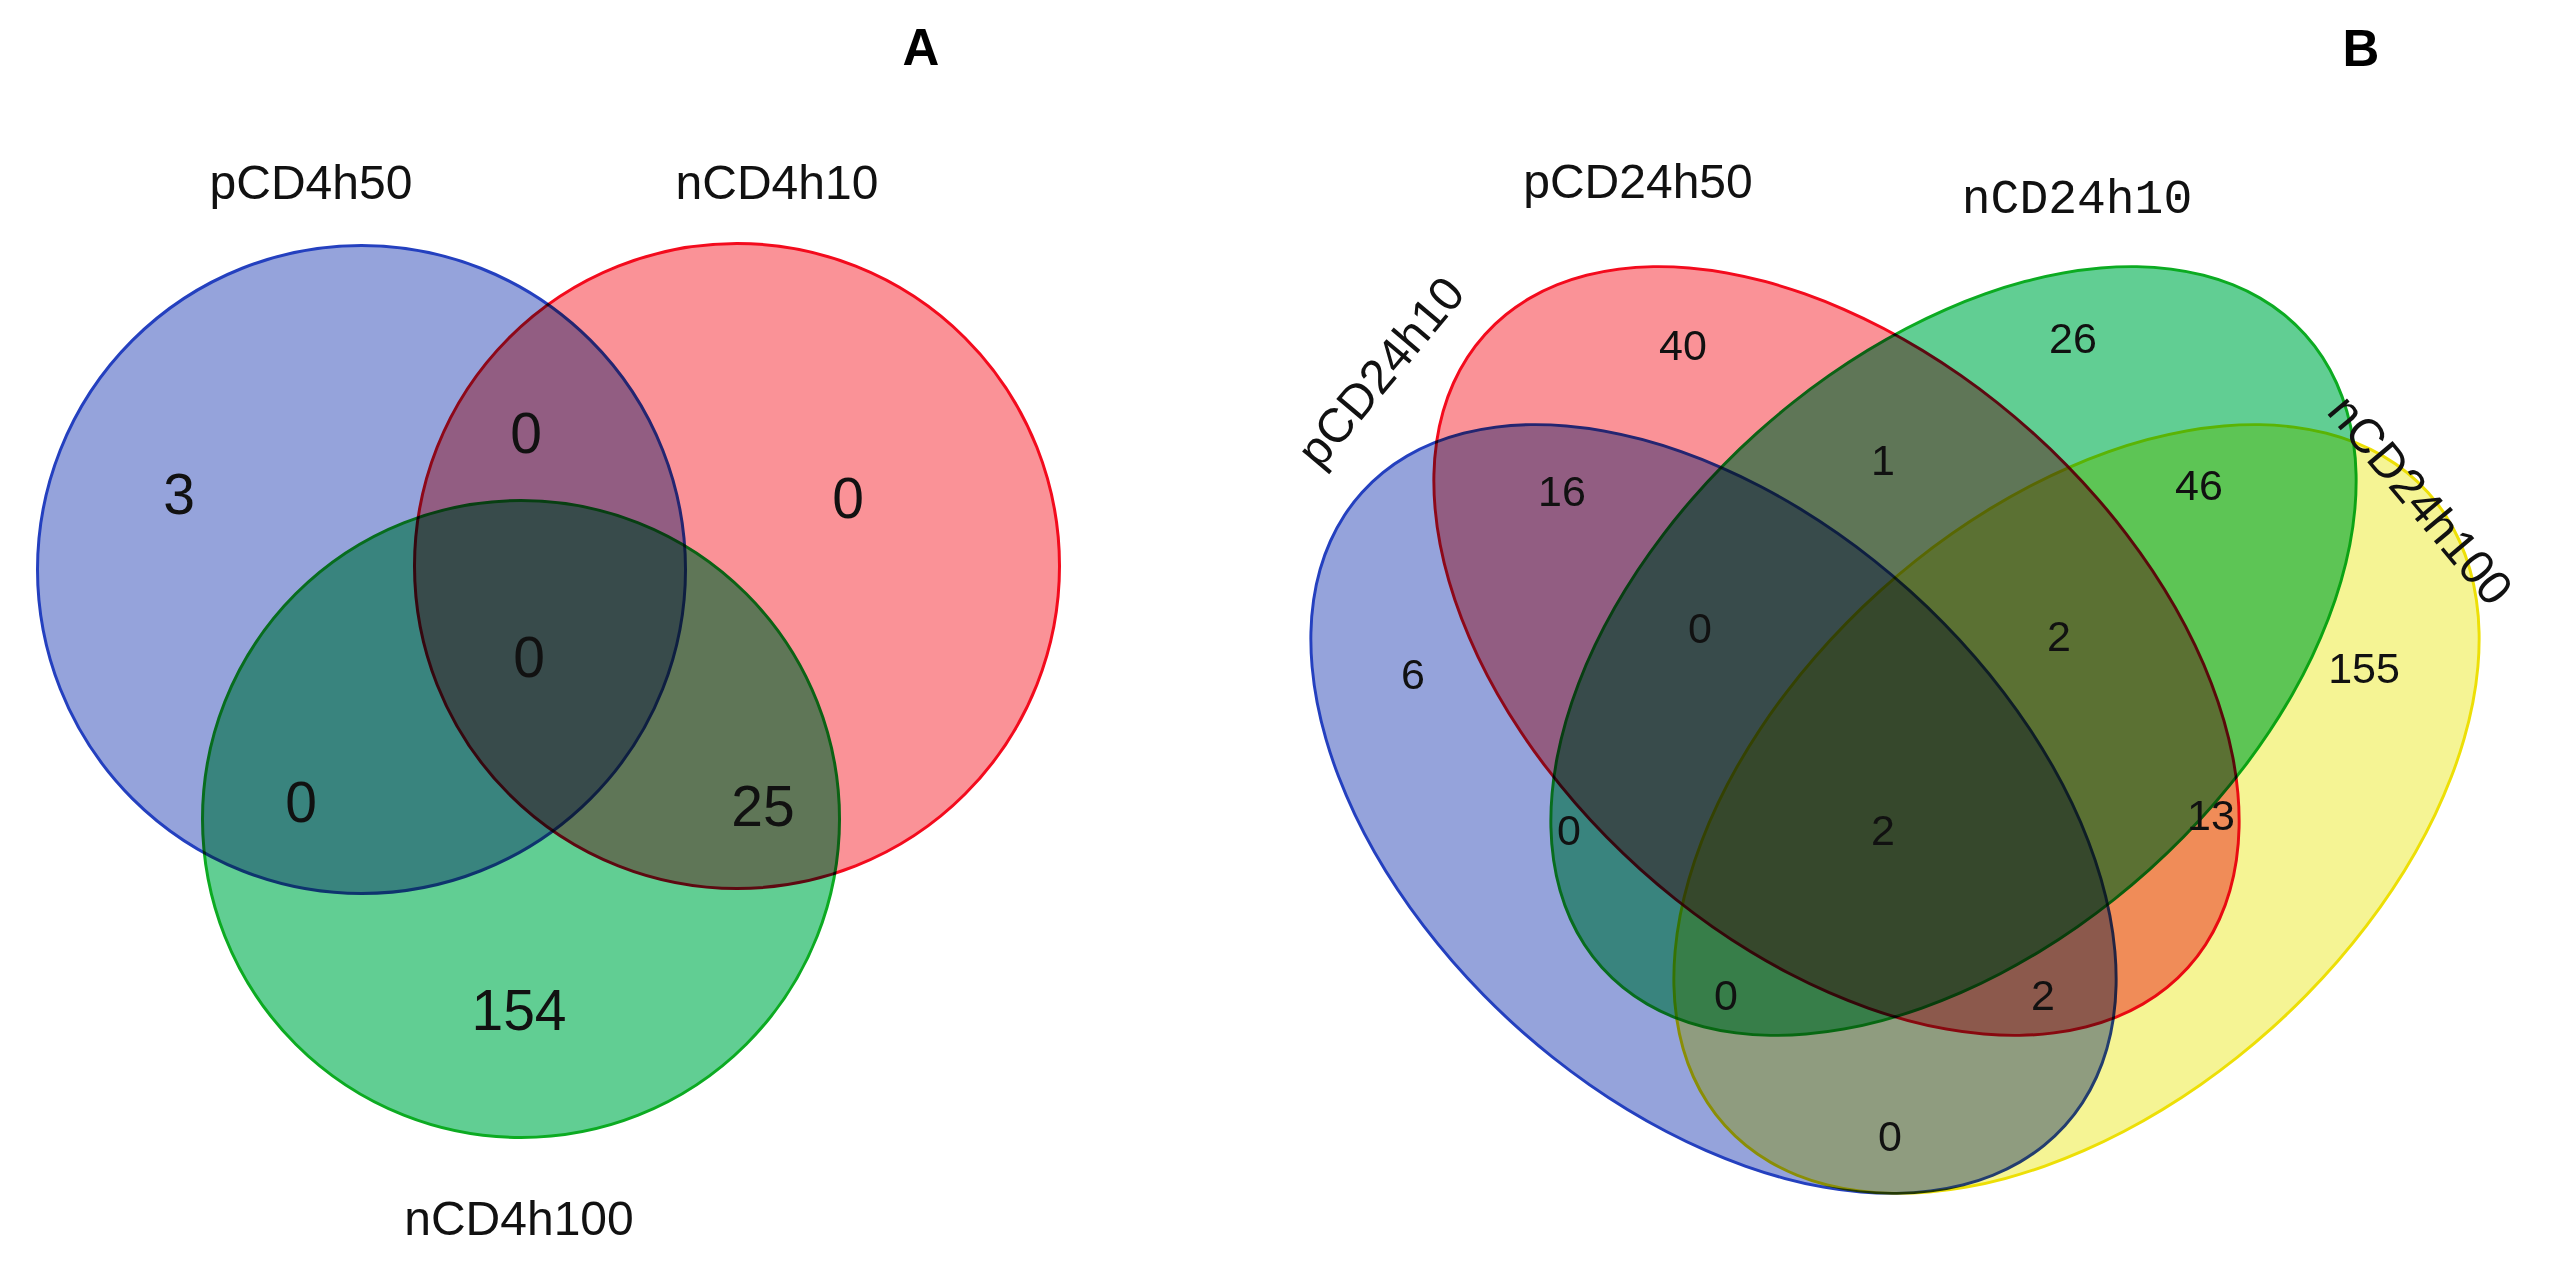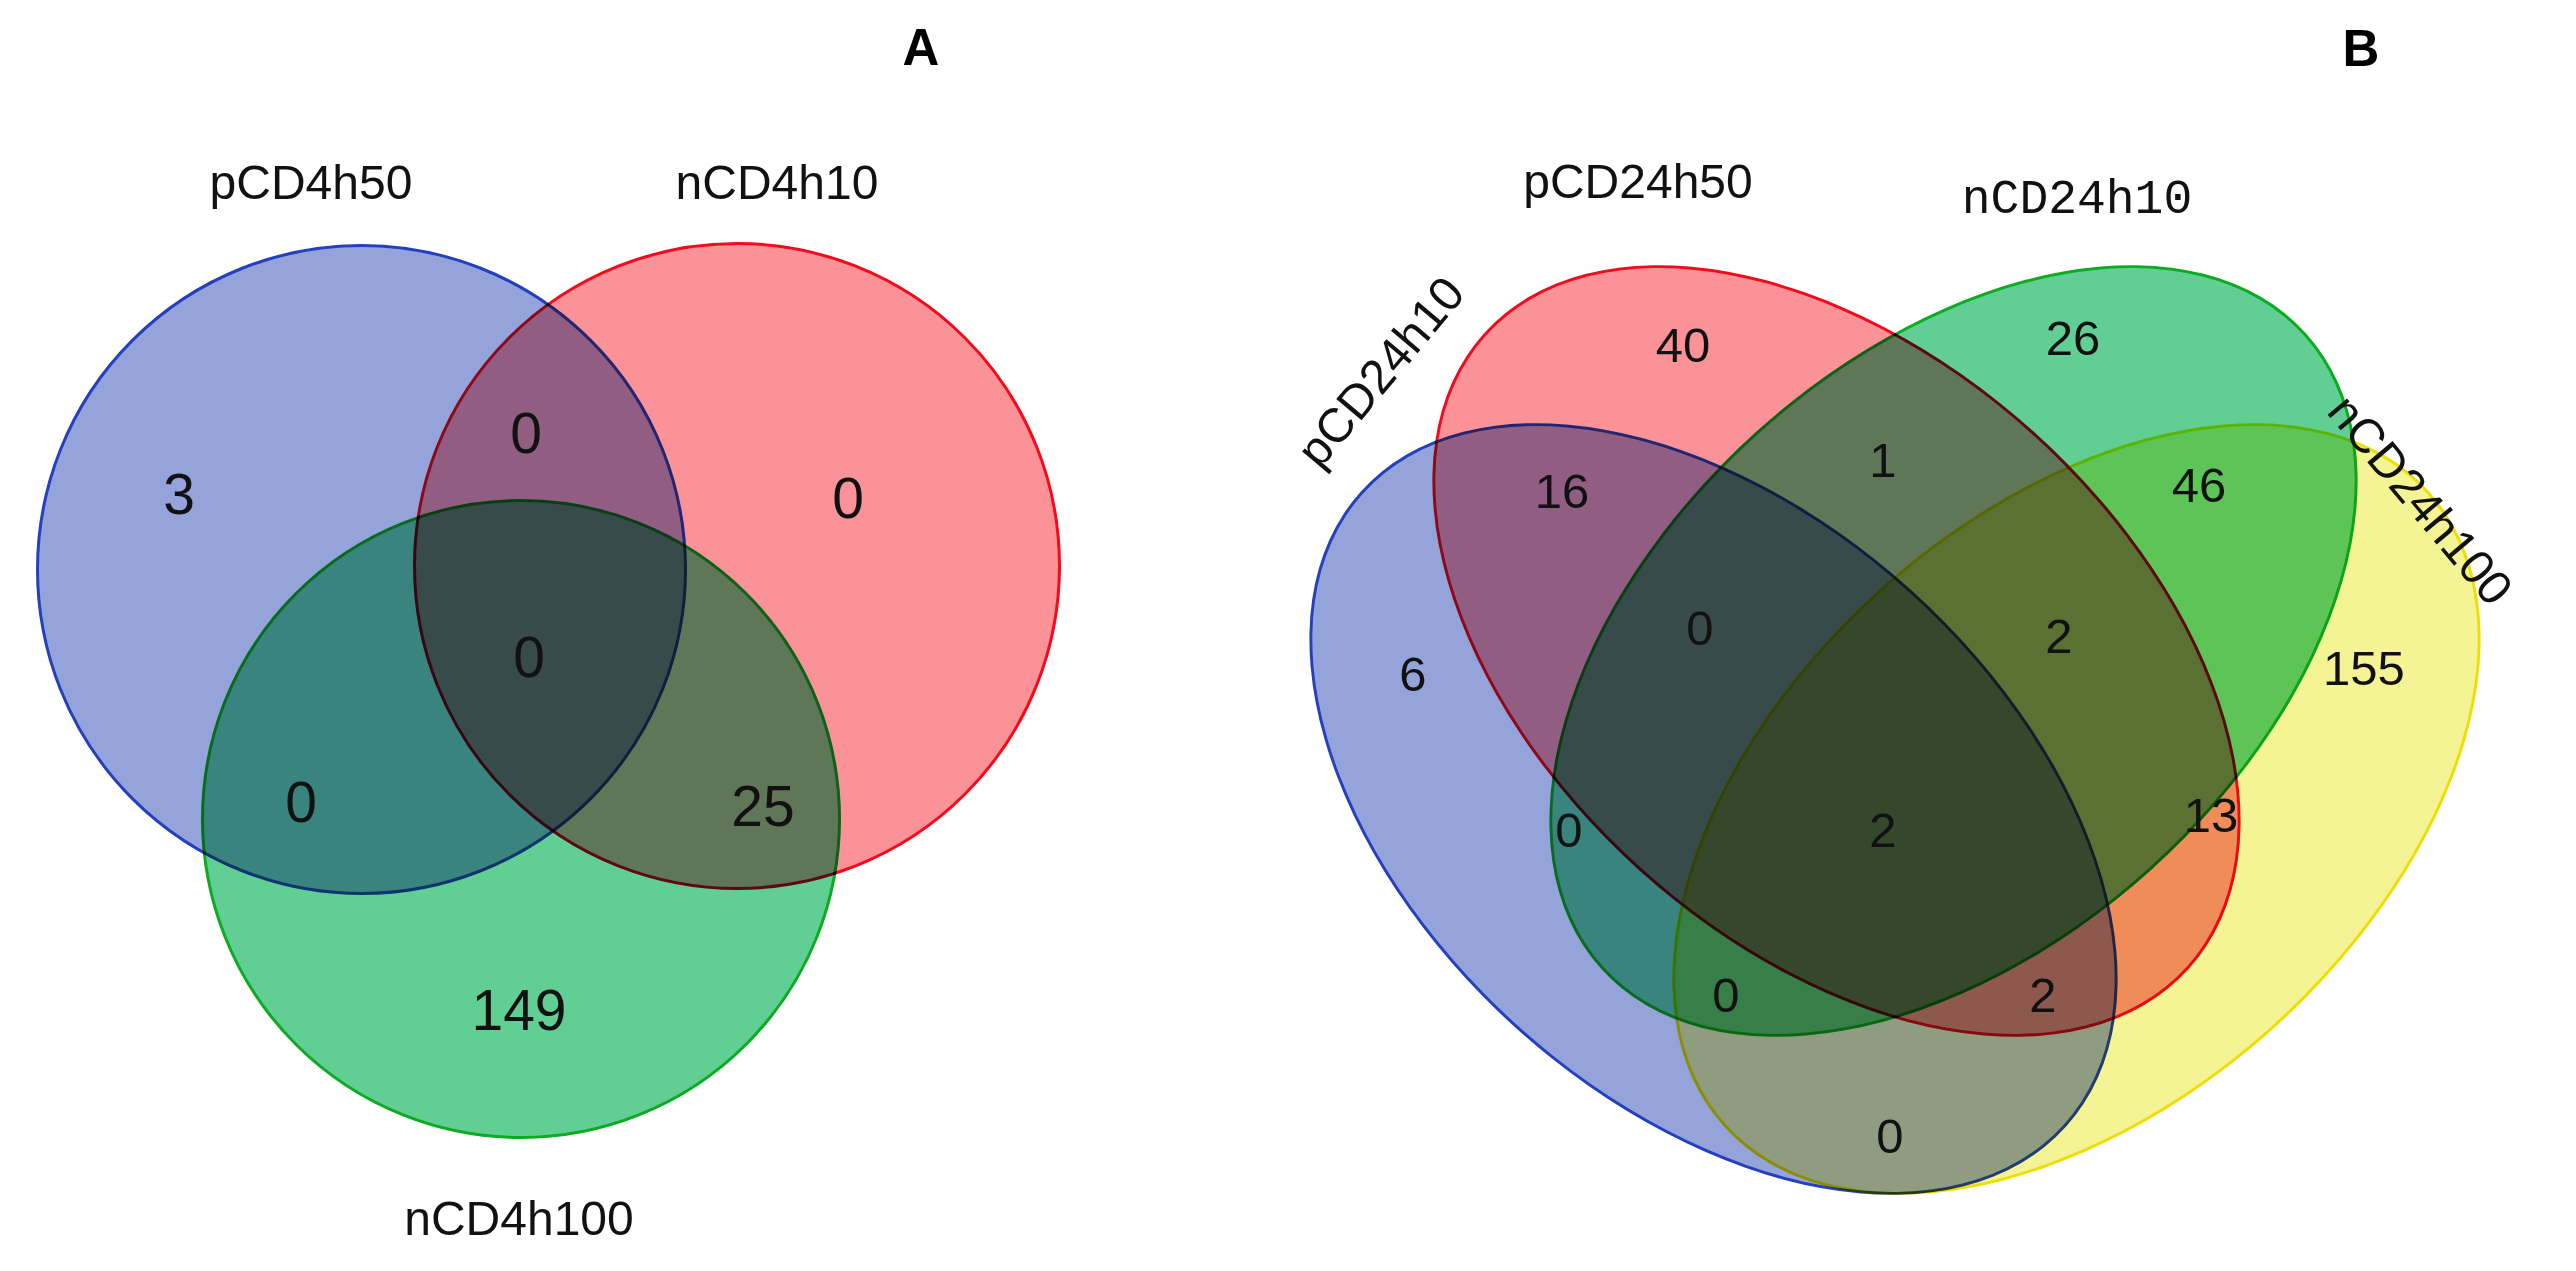--- a/index.html
+++ b/index.html
@@ -18,21 +18,21 @@
   .fill-blue   { background:rgba(62,88,190,0.55);  border:3px solid #2440bf; }
   .fill-red    { background:rgba(244,28,37,0.48);  border:3px solid #f30b1d; }
   .fill-green  { background:rgba(0,176,80,0.62);   border:3px solid #0cab22; }
   .fill-yellow { background:rgba(232,228,0,0.42);  border:3px solid #eddf06; }
 
   .count {
     position:absolute; transform:translate(-50%,-50%);
     color:#111111; z-index:5; line-height:1;
   }
   .panel-a .count { font-size:57px; }
-  .panel-b .count { font-size:49px; }
+  .panel-b .count { font-size:43px; }
 
   .set-label {
     position:absolute; transform:translate(-50%,-50%);
     font-size:48px; color:#111111; white-space:nowrap; z-index:6; line-height:1;
   }
   .set-label.rot-neg { transform:translate(-50%,-50%) rotate(-50deg); }
   .set-label.rot-pos { transform:translate(-50%,-50%) rotate(50deg); }
 
   .panel-title {
     position:absolute; transform:translate(-50%,-50%);
@@ -54,21 +54,21 @@
     <div class="shape fill-blue" style="left:36px;  top:244px; width:651px; height:651px;"></div>
     <div class="shape fill-red" style="left:413px; top:242px; width:648px; height:648px;"></div>
     <div class="shape fill-green" style="left:201px; top:499px; width:640px; height:640px;"></div>
 
     <span class="count" style="left:179px;  top:494px;">3</span>
     <span class="count" style="left:526px;  top:433px;">0</span>
     <span class="count" style="left:848px; top:498px;">0</span>
     <span class="count" style="left:529px;  top:657px;">0</span>
     <span class="count" style="left:301px;  top:802px;">0</span>
     <span class="count" style="left:723px;  top:806px;margin-left:40px;">25</span>
-    <span class="count" style="left:519px;  top:1010px;">149</span>
+    <span class="count" style="left:519px;  top:1010px;">154</span>
   </section>
 
   <section class="panel panel-b">
     <div class="panel-title" style="left:2361px; top:48px;">B</div>
 
     <div class="set-label rot-neg" style="left:1381px; top:372px;">pCD24h10</div>
     <div class="set-label" style="left:1638px; top:182px;">pCD24h50</div>
     <div class="set-label" style="left:2077px; top:200px;font-family:Liberation Mono, monospace;">nCD24h10</div>
     <div class="set-label rot-pos" style="left:2420px; top:500px;">nCD24h100</div>
 

